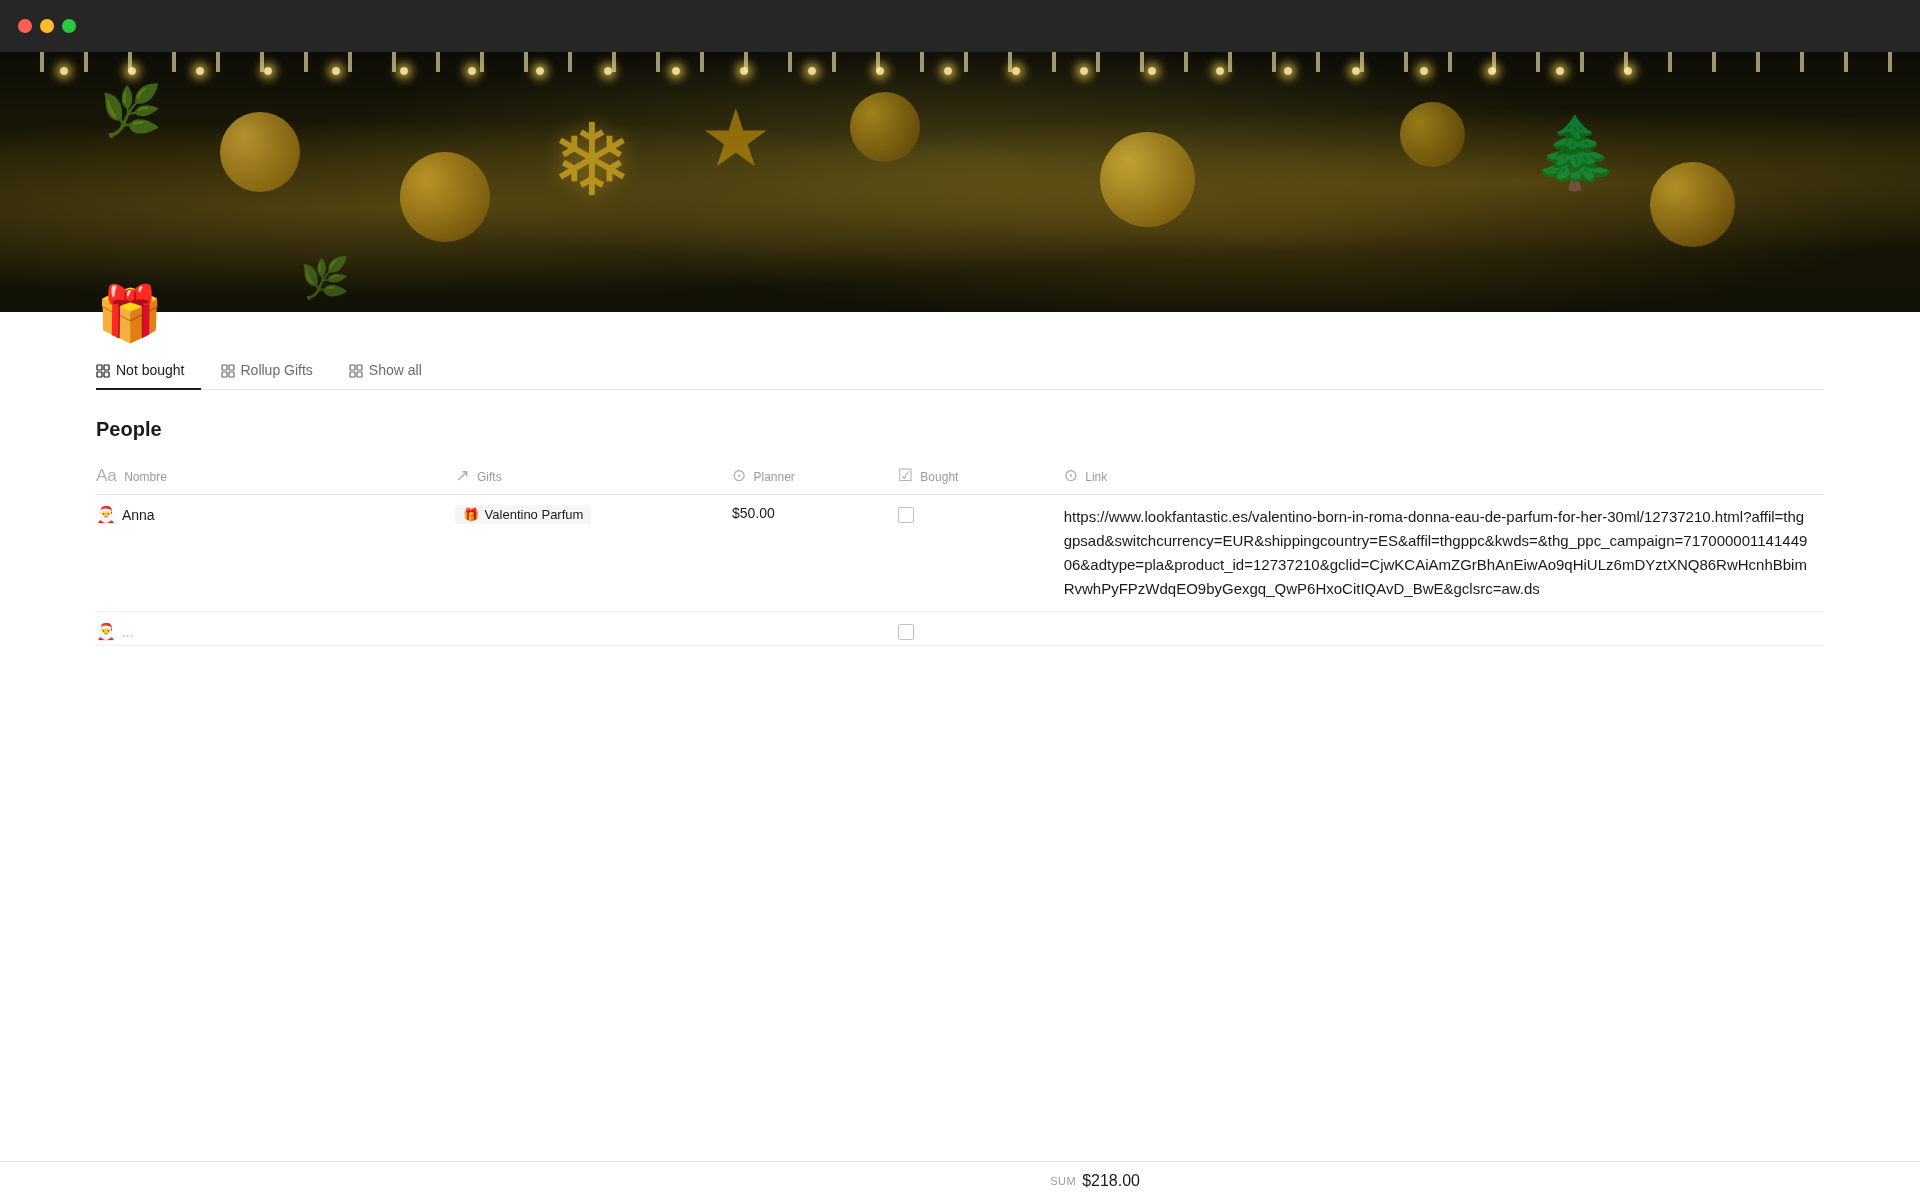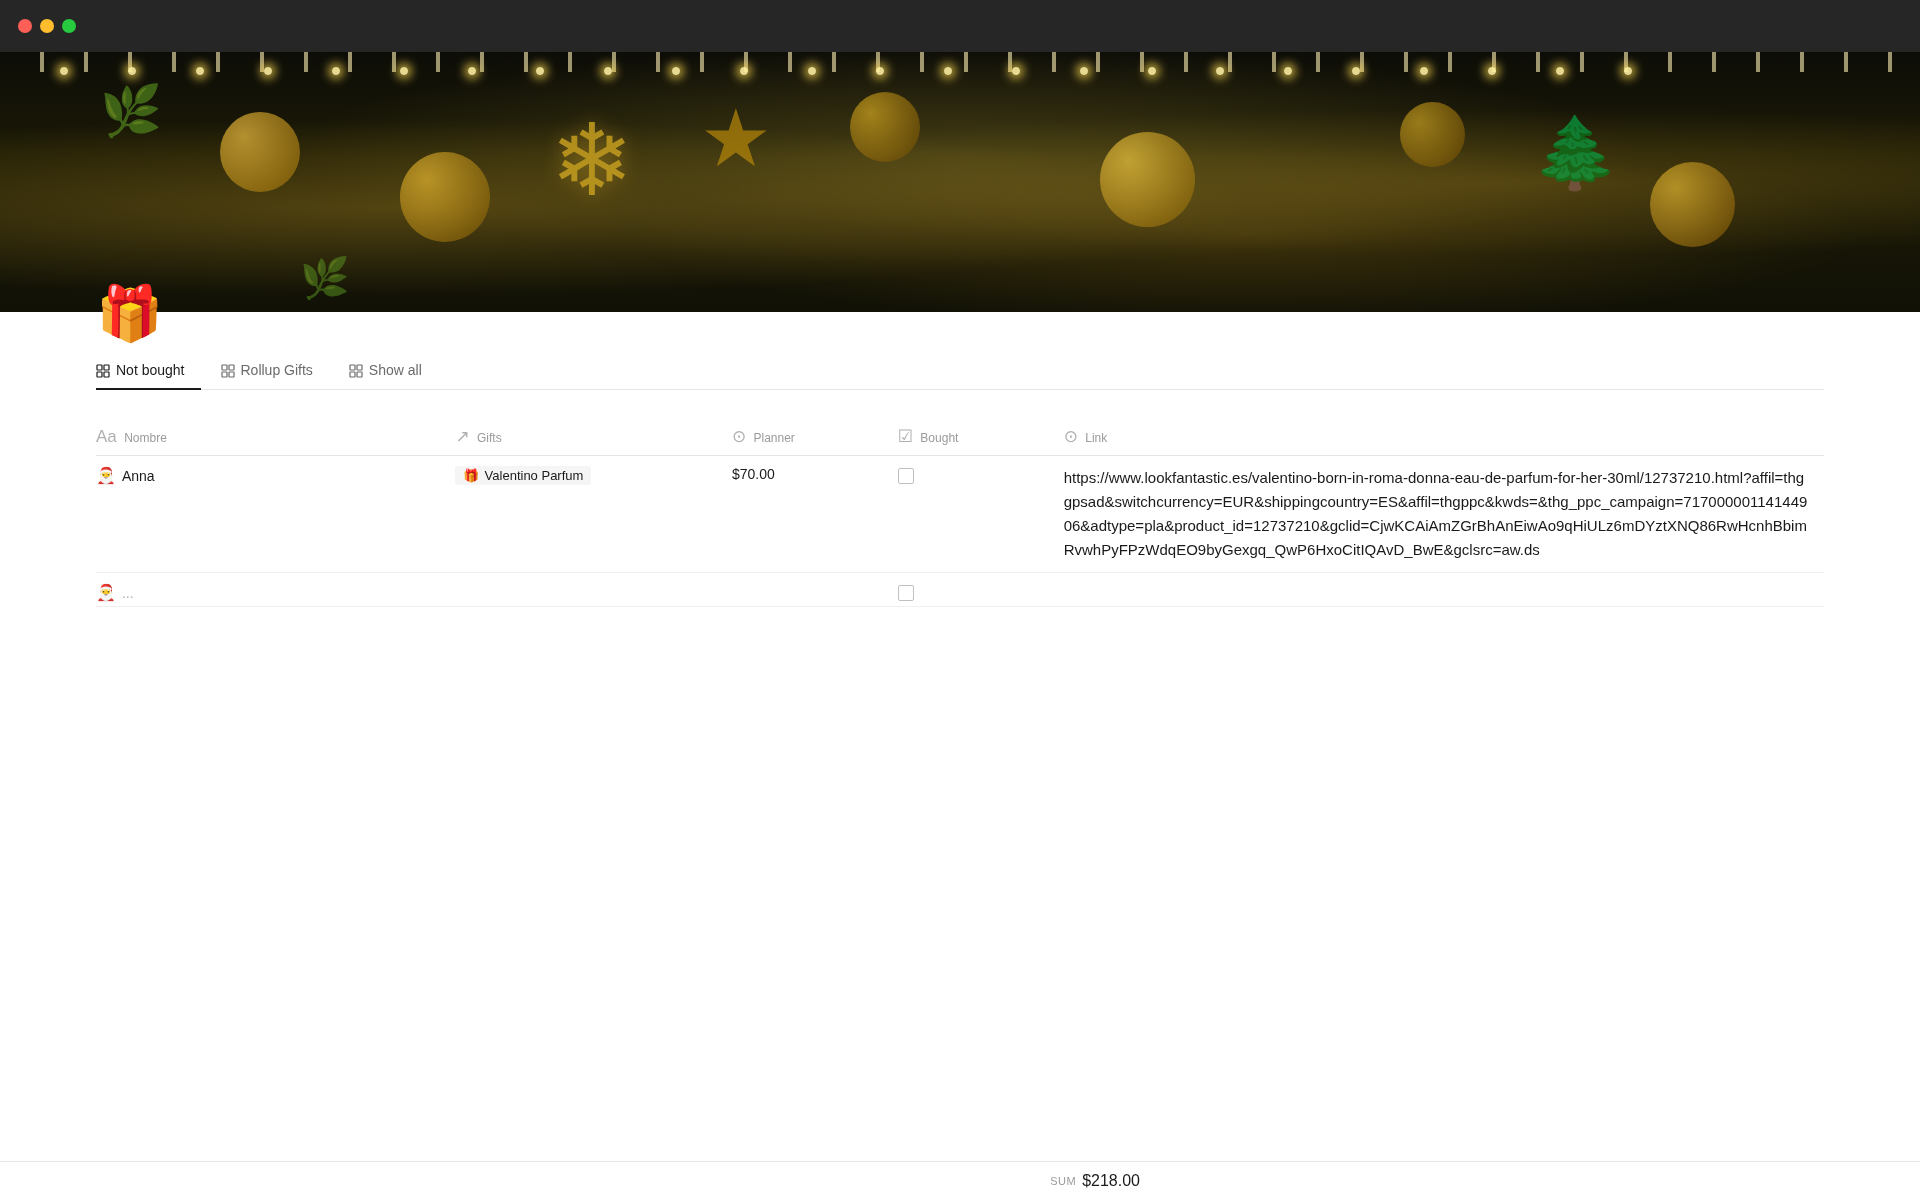--- a/index.html
+++ b/index.html
@@ -347,20 +347,21 @@
             <rect x="1" y="1" width="5" height="5" rx="0.5" stroke="#6b6b6b" stroke-width="1.2" fill="none"></rect>
             <rect x="1" y="8" width="5" height="5" rx="0.5" stroke="#6b6b6b" stroke-width="1.2" fill="none"></rect>
             <rect x="8" y="1" width="5" height="5" rx="0.5" stroke="#6b6b6b" stroke-width="1.2" fill="none"></rect>
             <rect x="8" y="8" width="5" height="5" rx="0.5" stroke="#6b6b6b" stroke-width="1.2" fill="none"></rect>
           </svg>
       </span>
       <span>Show all</span>
     </div>
   </div>
 
+  <h2 class="section-title">People</h2>
 
   <table class="data-table">
     <thead>
       <tr>
         <th class="col-nombre">
           <span class="th-icon">Aa</span>
           <span>Nombre</span>
         </th>
         <th class="col-gifts">
           <span class="th-icon">↗</span>
@@ -389,21 +390,21 @@
             <span>Anna</span>
           </div>
         </td>
         <td class="col-gifts">
           <div class="gift-tag">
             <span class="gift-emoji">🎁</span>
             <span>Valentino Parfum</span>
           </div>
         </td>
         <td class="col-rollup">
-          <span class="rollup-value">$70.00</span>
+          <span class="rollup-value">$50.00</span>
         </td>
         <td class="col-bought">
           <div class="checkbox-cell">
             <div class="checkbox"></div>
           </div>
         </td>
         <td class="col-link">
           <span class="link-text">https://www.lookfantastic.es/valentino-born-in-roma-donna-eau-de-parfum-for-her-30ml/12737210.html?affil=thggpsad&amp;switchcurrency=EUR&amp;shippingcountry=ES&amp;affil=thgppc&amp;kwds=&amp;thg_ppc_campaign=71700000114144906&amp;adtype=pla&amp;product_id=12737210&amp;gclid=CjwKCAiAmZGrBhAnEiwAo9qHiULz6mDYztXNQ86RwHcnhBbimRvwhPyFPzWdqEO9byGexgq_QwP6HxoCitIQAvD_BwE&amp;gclsrc=aw.ds</span>
         </td>
       </tr>

